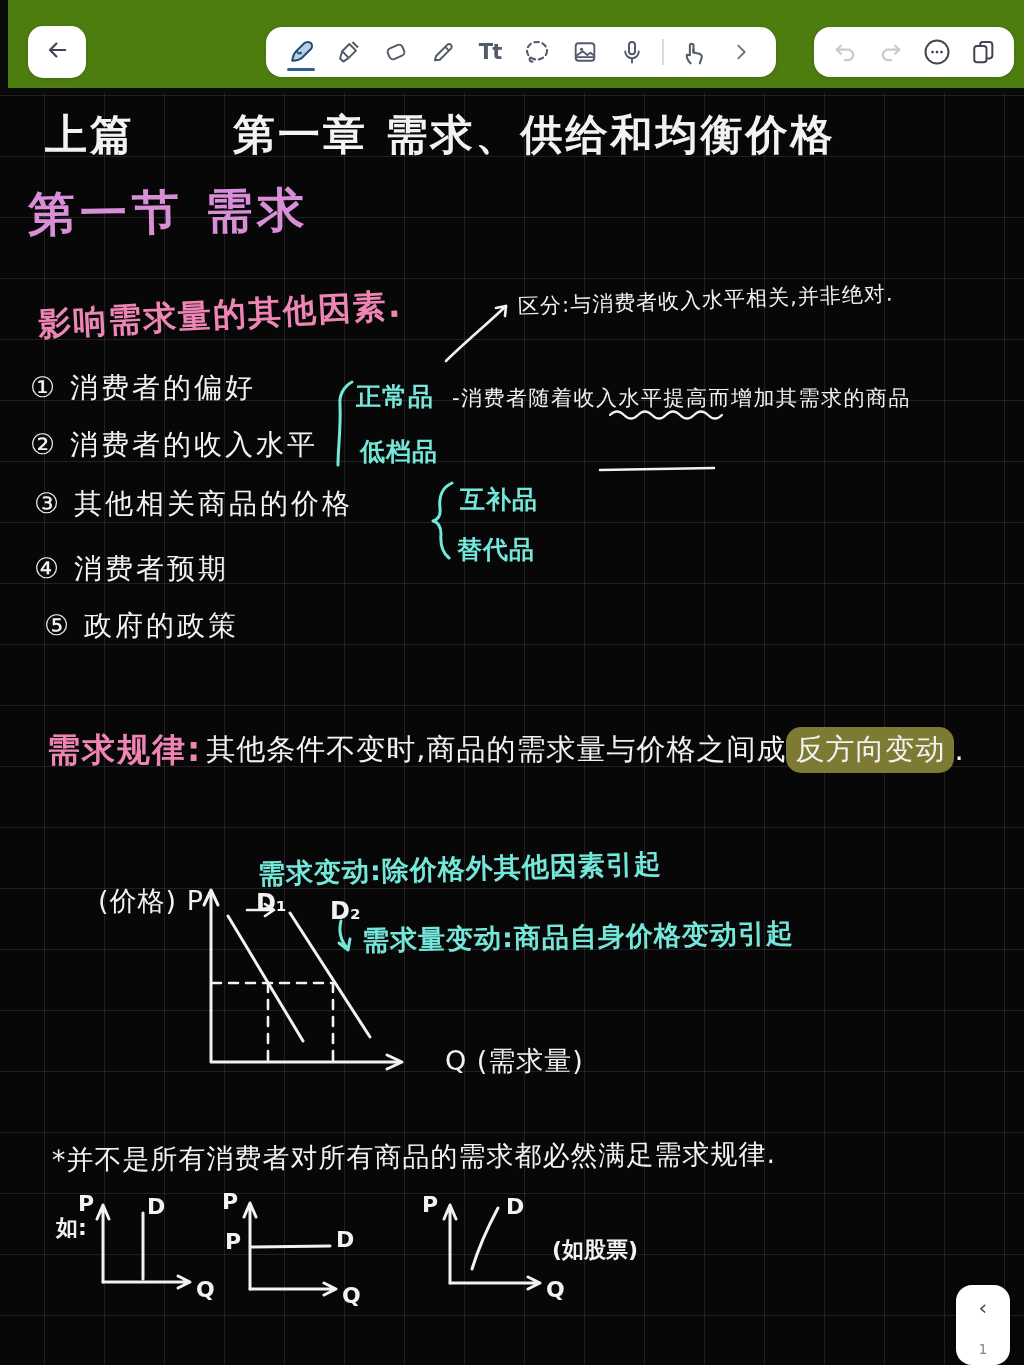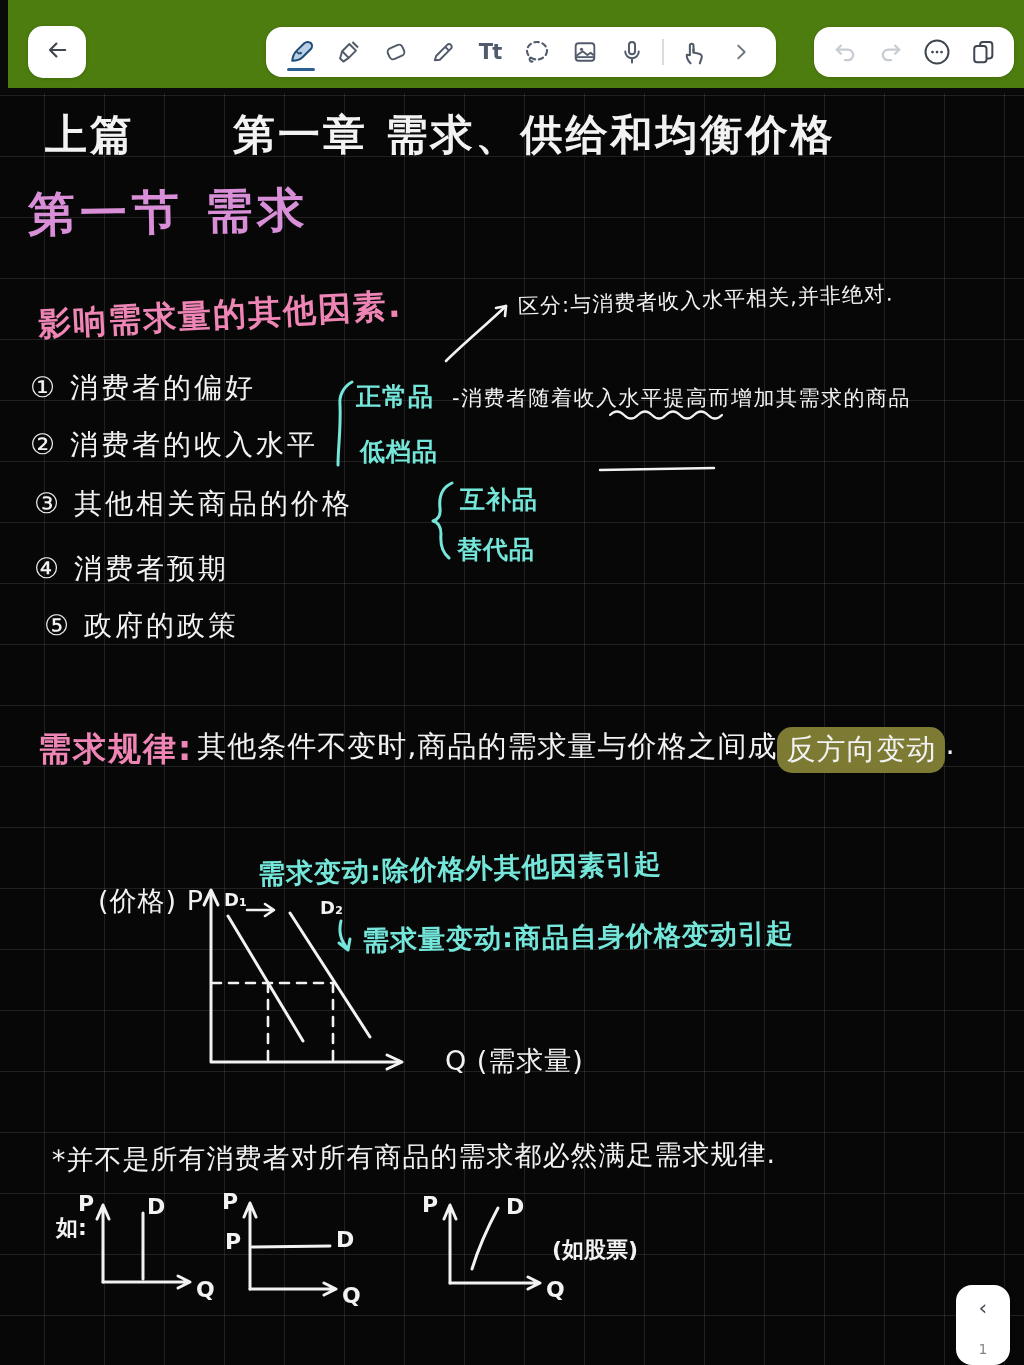--- a/index.html
+++ b/index.html
@@ -35,28 +35,28 @@
   .section-title { left:28px; top:88px; font-size:47px; font-weight:bold; color:#d98fd8; letter-spacing:5px; transform:rotate(-1deg); }
 
   .factors-heading { left:38px; top:200px; font-size:33px; font-weight:bold; color:#ee85b5; letter-spacing:2px; transform:rotate(-3deg); }
   .annotation { left:518px; top:193px; font-size:21px; letter-spacing:1px; transform:rotate(-2deg); }
 
   .factor-item { font-size:28px; letter-spacing:3px; }
   .cyan { color:#74e6da; }
   .term { font-size:25px; font-weight:bold; letter-spacing:1px; }
   .definition { font-size:21px; letter-spacing:1.5px; }
 
-  .law-row { left:38px; top:634px; display:flex; align-items:flex-start; font-size:29px; letter-spacing:1px; }
+  .law-row { left:47px; top:634px; display:flex; align-items:center; font-size:29px; letter-spacing:1px; }
   .law-term { color:#ee85b5; font-size:33px; font-weight:bold; margin-right:4px; letter-spacing:2px; }
   .law-highlight { background:#7d7a33; border-radius:15px; padding:3px 9px; }
   .law-sub { left:60px; top:694px; font-size:31px; letter-spacing:2px; }
 
   .note-cyan { font-size:27px; font-weight:bold; letter-spacing:1px; }
   .axis-label { font-size:27px; letter-spacing:1px; }
-  .curve-label { font-size:18px; font-weight:bold; }
+  .curve-label { font-size:24px; font-weight:bold;padding-left:32px; }
 
   .exception-note { left:52px; top:1046px; font-size:27px; letter-spacing:1px; transform:rotate(-.5deg); }
   .mini-label { font-size:22px; font-weight:bold; }
 
   
   .pager { position:absolute; left:956px; top:1285px; width:54px; height:80px; background:#ffffff;
            border-radius:16px; box-shadow:0 1px 4px rgba(0,0,0,.3); display:flex; flex-direction:column;
            align-items:center; padding-top:12px; }
   .pager-chevron { font-size:22px; color:#4a4f57; line-height:1; cursor:pointer; }
   .pager-page { margin-top:22px; font-size:14px; color:#83878d; }
@@ -271,21 +271,21 @@
     <span>其他条件不变时,商品的需求量与价格之间成</span>
     <span class="law-highlight">反方向变动</span>
     <span>.</span>
   </div>
 
   <div class="ink cyan note-cyan" style="left:258px; top:758px; transform:rotate(-1.5deg);">需求变动:除价格外其他因素引起</div>
   <div class="ink cyan note-cyan" style="left:362px; top:826px; transform:rotate(-1deg);">需求量变动:商品自身价格变动引起</div>
 
   <div class="ink axis-label" style="left:98px; top:790px;">(价格) P</div>
   <div class="ink curve-label" style="left:224px; top:796px;">D₁</div>
-  <div class="ink curve-label" style="left:298px; top:804px;margin-left:22px;">D₂</div>
+  <div class="ink curve-label" style="left:298px; top:804px;">D₂</div>
   <div class="ink axis-label" style="left:424px; top:950px;margin-left:21px;">Q (需求量)</div>
 
   <div class="ink exception-note">*并不是所有消费者对所有商品的需求都必然满足需求规律.</div>
   <div class="ink mini-label" style="left:56px; top:1120px;">如:</div>
 
   <div class="ink mini-label" style="left:78px;  top:1098px;">P</div>
   <div class="ink mini-label" style="left:147px; top:1101px;">D</div>
   <div class="ink mini-label" style="left:196px; top:1184px;">Q</div>
 
   <div class="ink mini-label" style="left:222px; top:1096px;">P</div>

